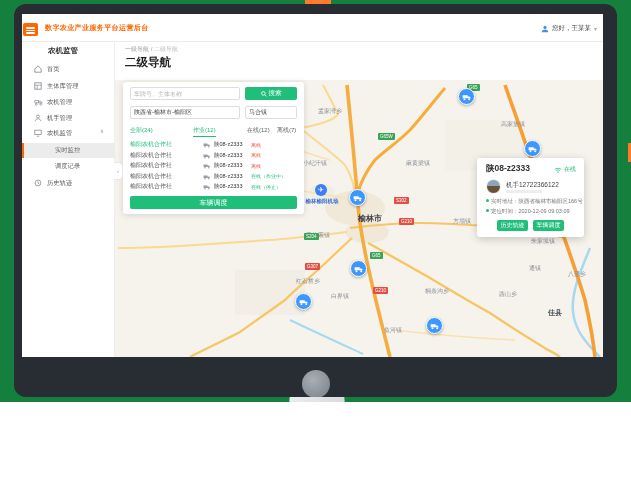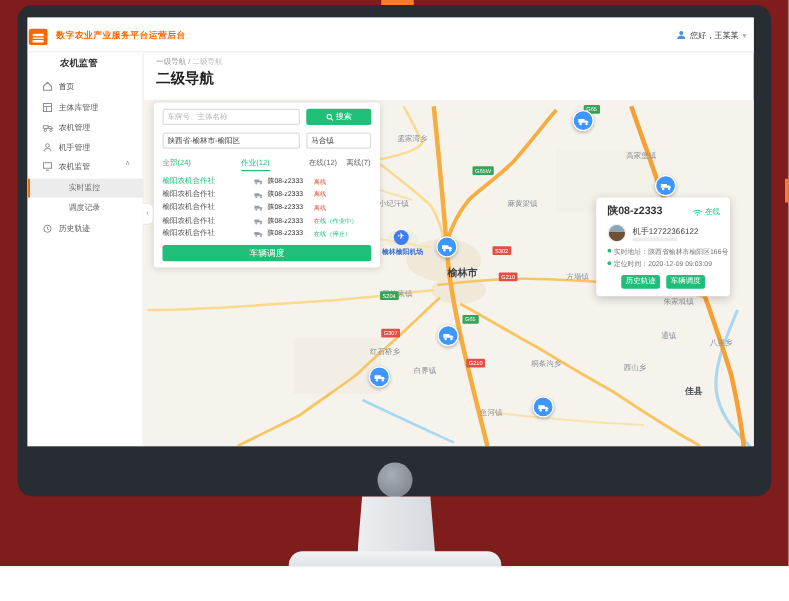--- a/index.html
+++ b/index.html
@@ -1,17 +1,17 @@
 <!DOCTYPE html>
 <html><head>
 <meta charset="utf-8">
 <style>
   html,body{margin:0;padding:0;background:#fff;}
   *{box-sizing:border-box;font-family:"Liberation Sans","DejaVu Sans",sans-serif;}
-  .stage{position:relative;width:631px;height:453px;background:#7f1d1d;overflow:hidden;}
+  .stage{position:relative;width:631px;height:402px;background:#15803d;overflow:hidden;}
   
   .monitor{position:absolute;left:14px;top:4px;width:603px;height:393px;background:#272d33;border-radius:12px;}
   .screen{position:absolute;left:8px;top:10px;width:581px;height:343px;background:#fff;overflow:hidden;}
   .chin-circle{position:absolute;left:288px;top:366px;width:28px;height:28px;border-radius:50%;
     background:radial-gradient(circle at 40% 35%,#a8aeb5,#777e86);}
   .stand-neck{position:absolute;left:286px;top:397px;width:62px;height:45px;
     background:linear-gradient(90deg,#eceef0,#d6dade);clip-path:polygon(6% 0,94% 0,100% 100%,0 100%);}
   .stand-base{position:absolute;left:231px;top:441px;width:170px;height:22px;border-radius:11px;
     background:linear-gradient(#f2f3f5,#d3d7db);}
   .decor-top{position:absolute;left:305px;top:0;width:26px;height:9px;background:#ff7a2e;}

